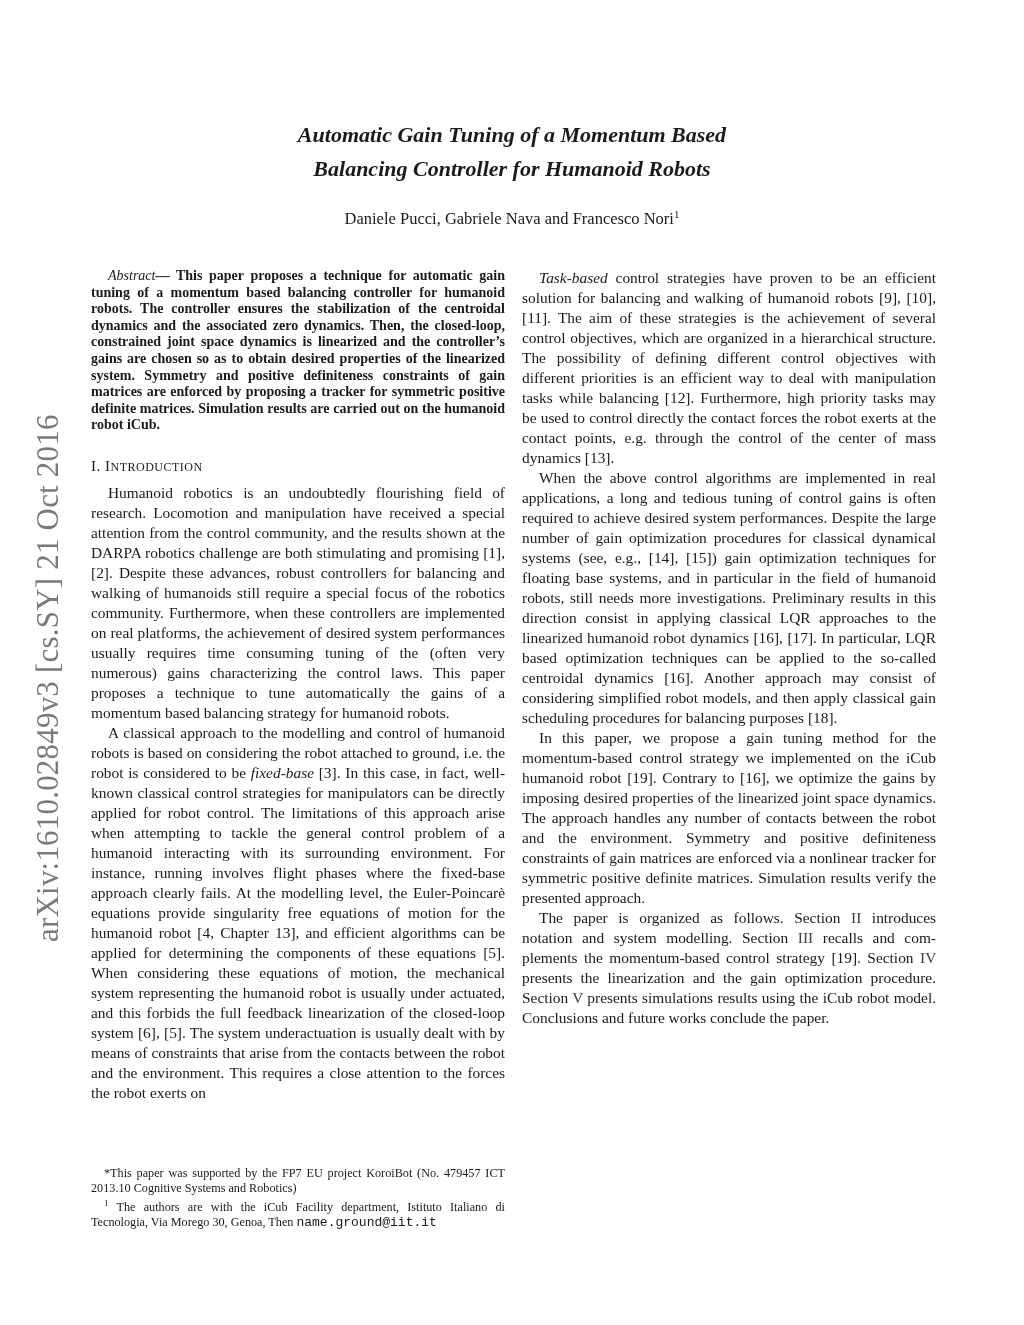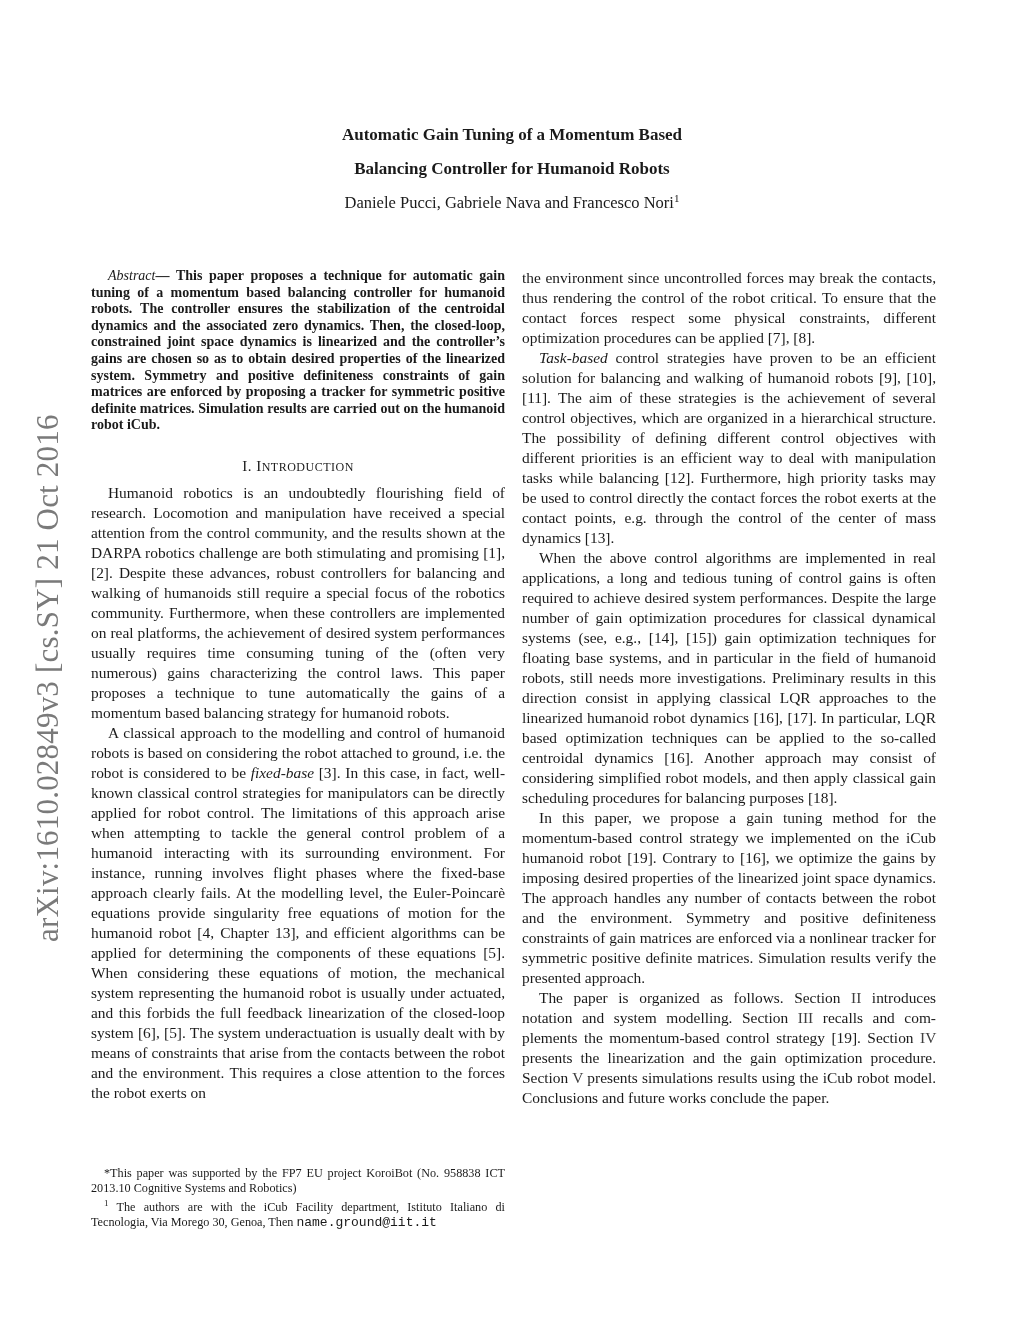--- a/index.html
+++ b/index.html
@@ -1,31 +1,31 @@
 <!DOCTYPE html>
 <html><head>
 <meta charset="utf-8">
 <style>
   html, body { margin: 0; padding: 0; background: #ffffff; }
   body { width: 1024px; height: 1325px; position: relative; overflow: hidden;
          font-family: "Liberation Serif", "DejaVu Serif", serif; color: #1a1a1a; }
   .arxiv { position: absolute; left: 30px; top: 942px; transform-origin: 0 0; transform: rotate(-90deg);
            font-size: 31px; color: #7a7a7a; white-space: nowrap; letter-spacing: 0.2px; }
   .title { position: absolute; left: 0; width: 1024px; top: 118px; text-align: center;
-           font-weight: bold; font-size: 17px; line-height: 34px; }
-  .authors { position: absolute; left: 0; width: 1024px; top: 192px; text-align: center;
+           font-weight: bold; font-size: 22px; line-height: 34px; font-style: italic; }
+  .authors { position: absolute; left: 0; width: 1024px; top: 208px; text-align: center;
              font-size: 16.5px; }
   .authors sup { font-size: 11px; vertical-align: 6px; }
   .col { position: absolute; top: 268px; width: 414px; font-size: 15.4px; line-height: 20px; text-align: justify; }
   .left { left: 91px; }
   .right { left: 522px; }
   p { margin: 0; text-indent: 17px; hyphens: manual; }
   .abstract { font-weight: bold; font-size: 14px; line-height: 16.6px; }
   .abstract .lbl { font-style: italic; font-weight: normal; }
-  .sec { text-align: center; font-size: 15px; margin: 22px 0 6px; letter-spacing: 0.5px; }
+  .sec { text-align: left; font-size: 15px; margin: 22px 0 6px; letter-spacing: 0.5px; }
   .sec .sc { font-size: 12px; }
   .gap { }
   .ref { color: #404040; }
   .fn { position: absolute; left: 91px; top: 1166px; width: 414px; font-size: 12.2px; line-height: 15px; text-align: justify; }
   .fn p { text-indent: 13px; }
   .mono { font-family: "Liberation Mono", "DejaVu Sans Mono", monospace; font-size: 13px; }
   .fn sup { font-size: 9px; }
 </style>
 </head>
 <body>
@@ -42,23 +42,22 @@
 <div class="col left">
   <p class="abstract"><span class="lbl">Abstract</span><span>— </span><span>This paper proposes a technique for automatic gain tuning of a momentum based balancing controller for humanoid robots. The controller ensures the stabilization of the centroidal dynamics and the associated zero dynamics. Then, the closed-loop, constrained joint space dynamics is linearized and the controller’s gains are chosen so as to obtain desired properties of the linearized system. Symmetry and positive definiteness constraints of gain matrices are enforced by proposing a tracker for symmetric positive definite matrices. Simulation results are carried out on the humanoid robot iCub.</span></p>
 
   <div class="sec"><span>I. </span><span>I</span><span class="sc">NTRODUCTION</span></div>
 
   <p>Humanoid robotics is an undoubtedly flourishing field of research. Locomotion and manipulation have received a special attention from the control community, and the results shown at the DARPA robotics challenge are both stimulating and promising [1], [2]. Despite these advances, robust controllers for balancing and walking of humanoids still require a special focus of the robotics community. Furthermore, when these controllers are implemented on real platforms, the achievement of desired system performances usually requires time consuming tuning of the (often very numerous) gains characterizing the control laws. This paper proposes a technique to tune automatically the gains of a momentum based balancing strategy for humanoid robots.</p>
   <p><span>A classical approach to the modelling and control of humanoid robots is based on considering the robot attached to ground, i.e. the robot is considered to be </span><em>fixed-base</em><span> [3]. In this case, in fact, well-known classical control strategies for manipulators can be directly applied for robot control. The limitations of this approach arise when attempting to tackle the general control problem of a humanoid interacting with its surrounding environment. For instance, running involves flight phases where the fixed-base approach clearly fails. At the modelling level, the Euler-Poincarè equations pro­vide singularity free equations of motion for the humanoid robot [4, Chapter 13], and efficient algorithms can be applied for determining the components of these equations [5]. When considering these equations of motion, the mechanical system representing the humanoid robot is usually under actuated, and this forbids the full feedback linearization of the closed-loop system [6], [5]. The system underactuation is usually dealt with by means of constraints that arise from the contacts between the robot and the environment. This requires a close attention to the forces the robot exerts on</span></p>
 </div>
 
 <div class="fn">
-  <p>*This paper was supported by the FP7 EU project KoroiBot (No. 958838 ICT 2013.10 Cognitive Systems and Robotics)</p>
+  <p>*This paper was supported by the FP7 EU project KoroiBot (No. 479457 ICT 2013.10 Cognitive Systems and Robotics)</p>
   <p><sup>1</sup><span> The authors are with the iCub Facility department, Istituto Italiano di Tecnologia, Via Morego 30, Genoa, Then </span><span class="mono">name.ground@iit.it</span></p>
 </div>
 
 <div class="col right">
-  <p style="text-indent:0">the environment since uncontrolled forces may break the contacts, thus rendering the control of the robot critical. To ensure that the contact forces respect some physical constraints, different optimization procedures can be applied [7], [8].</p>
   <p class="gap"><em>Task-based</em><span> control strategies have proven to be an efficient solution for balancing and walking of humanoid robots [9], [10], [11]. The aim of these strategies is the achievement of several control objectives, which are organized in a hierar­chical structure. The possibility of defining different control objectives with different priorities is an efficient way to deal with manipulation tasks while balancing [12]. Furthermore, high priority tasks may be used to control directly the contact forces the robot exerts at the contact points, e.g. through the control of the center of mass dynamics [13].</span></p>
   <p class="gap">When the above control algorithms are implemented in real applications, a long and tedious tuning of control gains is often required to achieve desired system performances. Despite the large number of gain optimization procedures for classical dynamical systems (see, e.g., [14], [15]) gain optimization techniques for floating base systems, and in particular in the field of humanoid robots, still needs more investigations. Preliminary results in this direction consist in applying classical LQR approaches to the linearized humanoid robot dynamics [16], [17]. In particular, LQR based optimization techniques can be applied to the so-called centroidal dynamics [16]. Another approach may consist of considering simplified robot models, and then apply classical gain scheduling procedures for balancing purposes [18].</p>
   <p class="gap">In this paper, we propose a gain tuning method for the momentum-based control strategy we implemented on the iCub humanoid robot [19]. Contrary to [16], we optimize the gains by imposing desired properties of the linearized joint space dynamics. The approach handles any number of contacts between the robot and the environment. Symmetry and positive definiteness constraints of gain matrices are en­forced via a nonlinear tracker for symmetric positive definite matrices. Simulation results verify the presented approach.</p>
   <p class="gap"><span>The paper is organized as follows. Section </span><span class="ref">II</span><span> introduces notation and system modelling. Section </span><span class="ref">III</span><span> recalls and com­plements the momentum-based control strategy [19]. Sec­tion </span><span class="ref">IV</span><span> presents the linearization and the gain optimization procedure. Section </span><span class="ref">V</span><span> presents simulations results using the iCub robot model. Conclusions and future works conclude the paper.</span></p>
 </div>
 
 </body></html>

